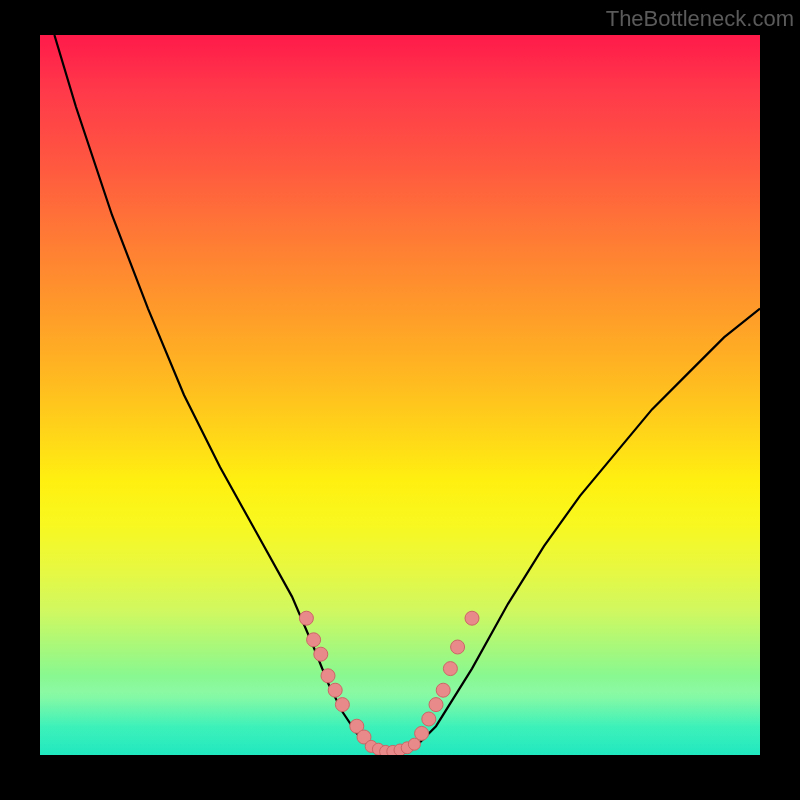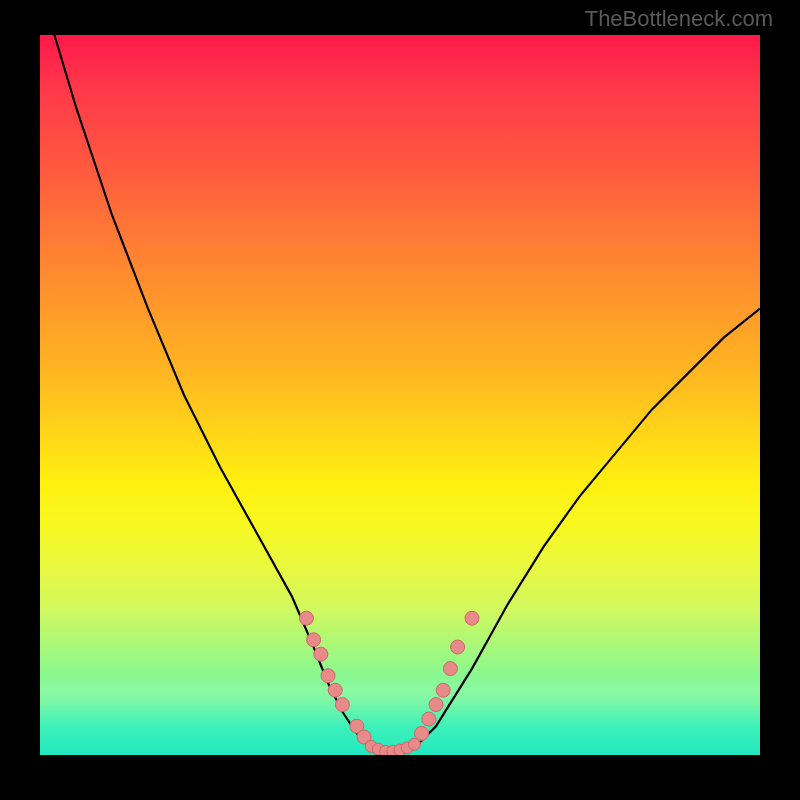--- a/index.html
+++ b/index.html
@@ -7,21 +7,21 @@
     width: 800px;
     height: 800px;
     background: #000;
     position: relative;
     overflow: hidden;
     font-family: Arial, sans-serif;
   }
   .watermark {
     position: absolute;
     top: 6px;
-    right: 27px;
+    right: 6px;
     color: #5a5a5a;
     font-size: 22px;
     font-weight: 500;
     z-index: 10;
   }
   .plot-area {
     position: absolute;
     left: 40px;
     top: 35px;
     width: 720px;

